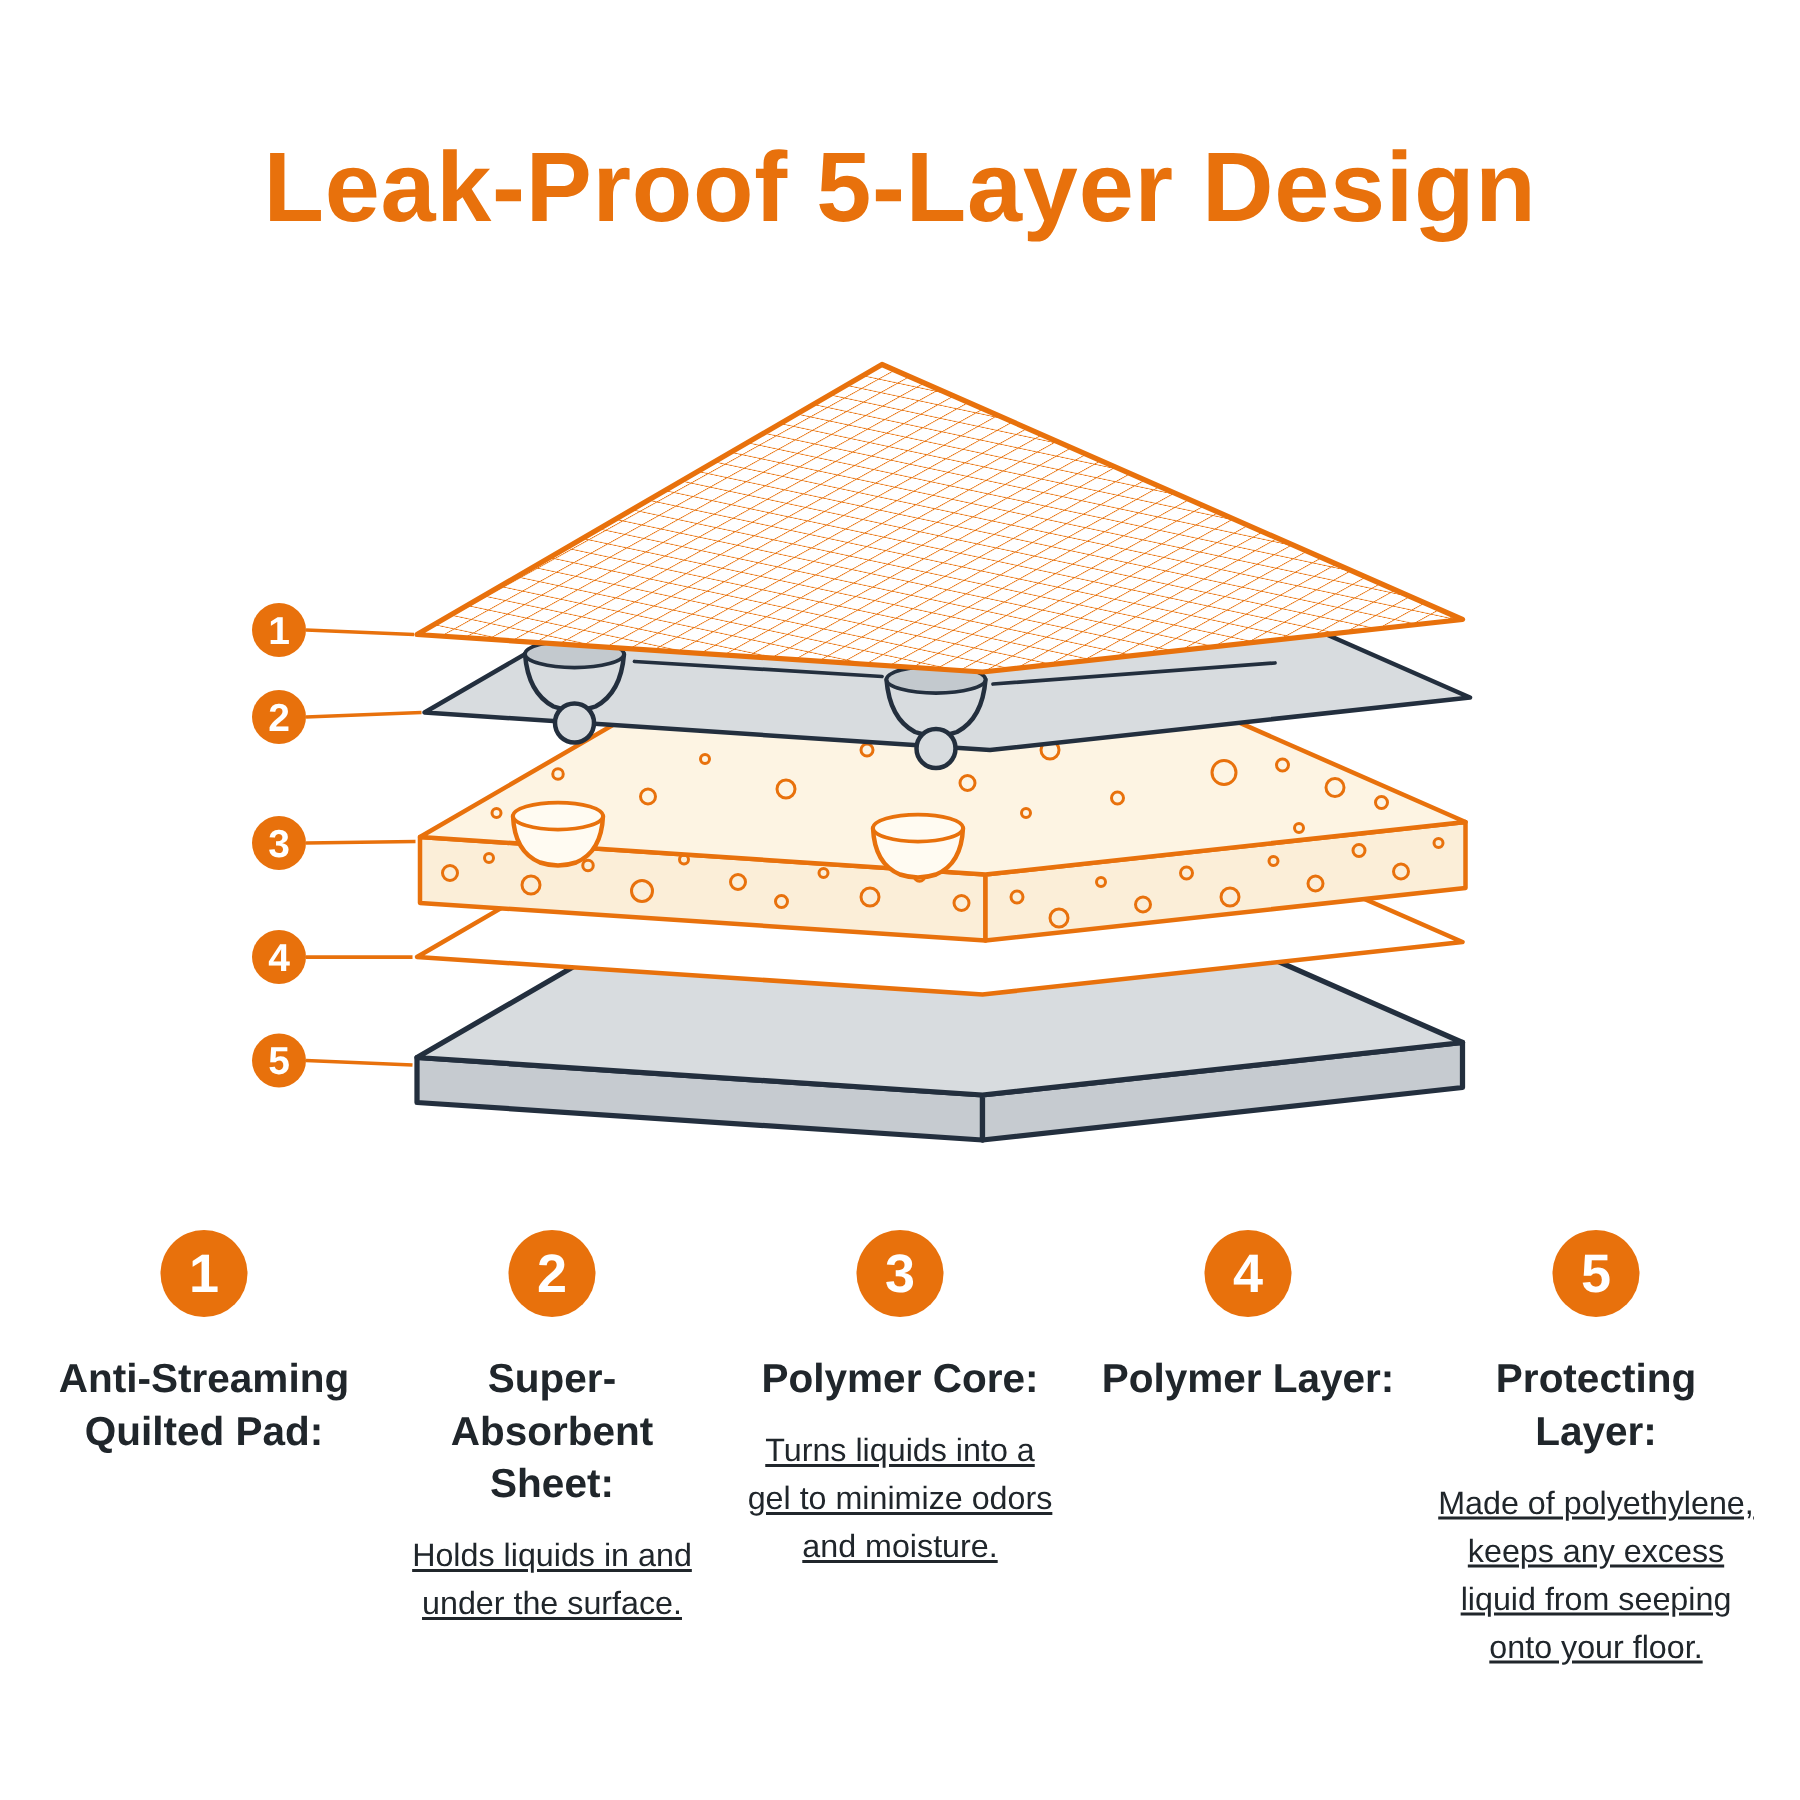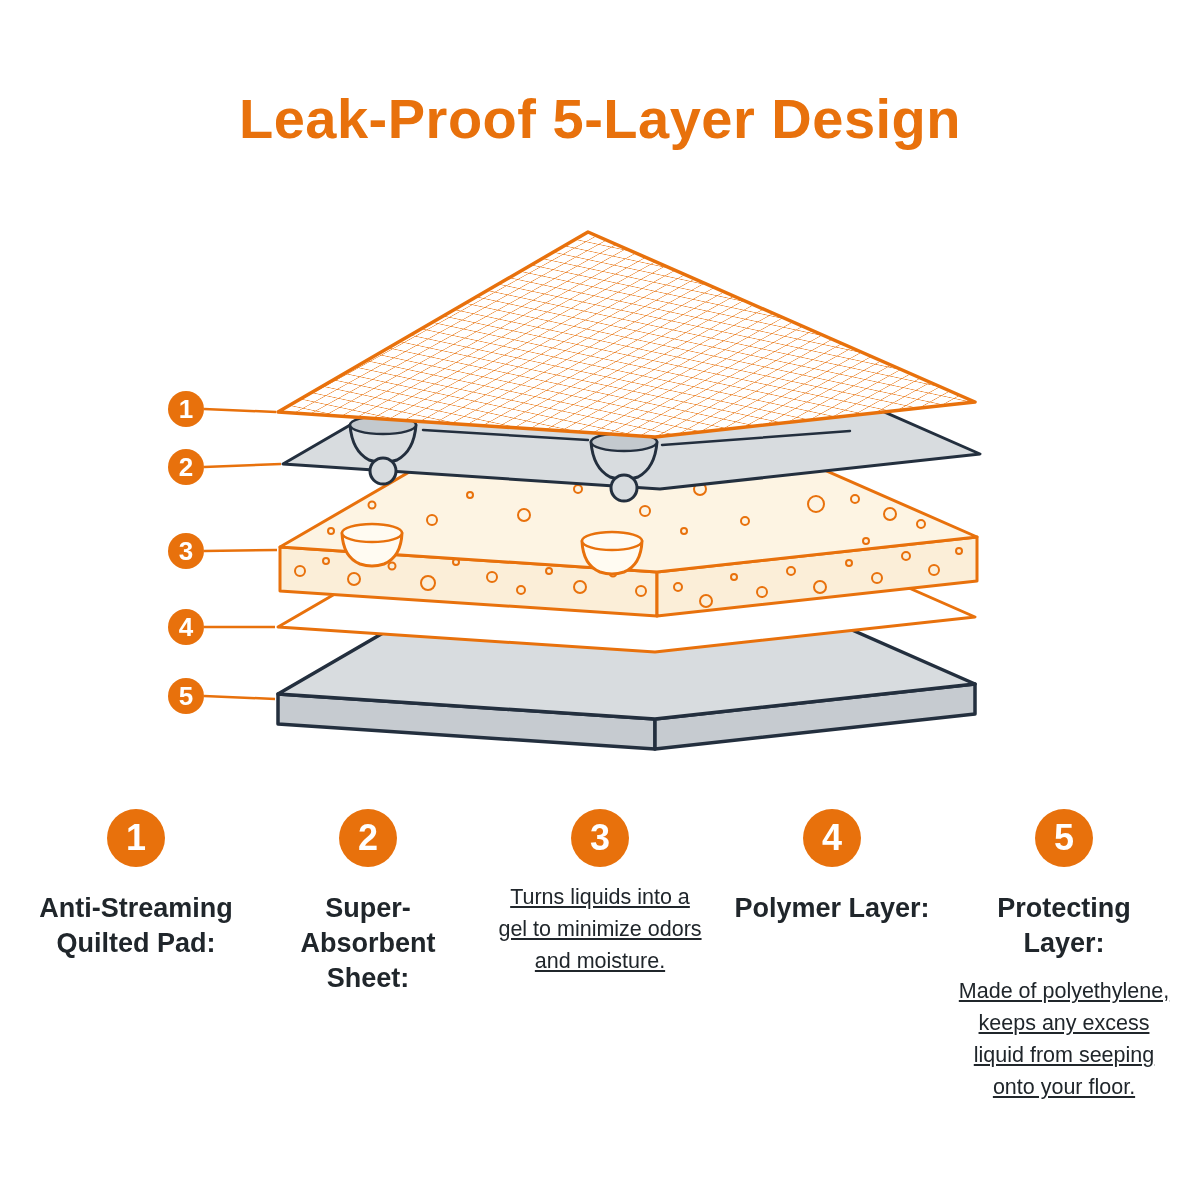--- a/index.html
+++ b/index.html
@@ -12,21 +12,21 @@
     --text:#20262B;
   }
   *{box-sizing:border-box;}
   html,body{margin:0;padding:0;}
   body{
     width:1200px;height:1200px;overflow:hidden;background:#ffffff;
     font-family:"Liberation Sans",sans-serif;color:var(--text);
   }
   .page-title{
     margin:0;padding-top:86px;text-align:center;
-    font-size:56px;font-weight:bold;color:var(--accent);letter-spacing:.5px;
+    font-size:66px;font-weight:bold;color:var(--accent);letter-spacing:.5px;
   }
   svg.diagram{display:block;width:1200px;height:620px;margin-top:8px;}
   .legend{display:flex;width:1160px;margin:30px auto 0;}
   .legend-col{flex:1 1 0;padding:0 10px;text-align:center;}
   .badge{
     width:58px;height:58px;border-radius:50%;background:var(--accent);
     color:#fff;font-size:36px;font-weight:bold;
     display:flex;align-items:center;justify-content:center;margin:0 auto;
   }
   .legend-heading{font-size:27px;line-height:1.3;margin:24px 0 0;font-weight:bold;color:var(--text);}
@@ -174,25 +174,27 @@
     <div class="badge">
       <span>1</span>
     </div>
     <h3 class="legend-heading">Anti-Streaming Quilted Pad:</h3>
   </div>
   <div class="legend-col">
     <div class="badge">
       <span>2</span>
     </div>
     <h3 class="legend-heading">Super-Absorbent Sheet:</h3>
+    <p class="legend-description">Holds liquids in and under the surface.</p>
   </div>
   <div class="legend-col">
     <div class="badge">
       <span>3</span>
     </div>
+    <h3 class="legend-heading">Polymer Core:</h3>
     <p class="legend-description">Turns liquids into a gel to minimize odors and moisture.</p>
   </div>
   <div class="legend-col">
     <div class="badge">
       <span>4</span>
     </div>
     <h3 class="legend-heading">Polymer Layer:</h3>
   </div>
   <div class="legend-col">
     <div class="badge">

